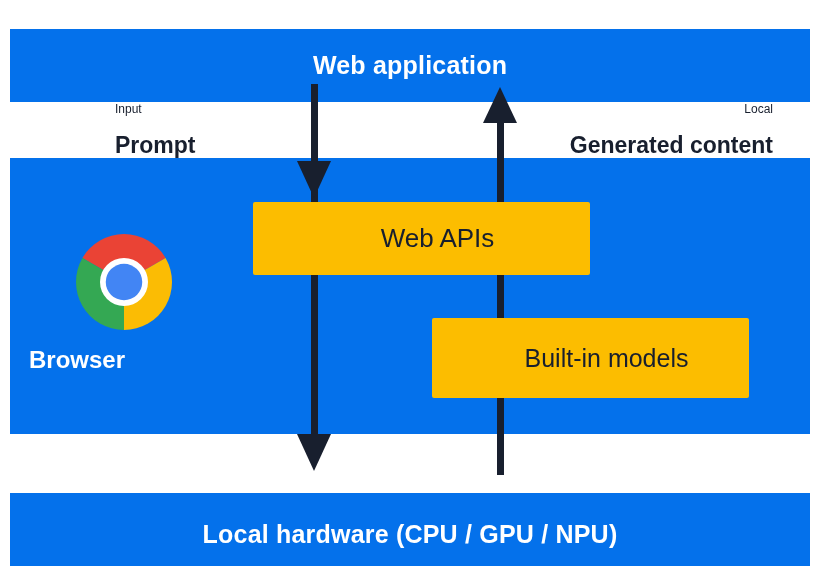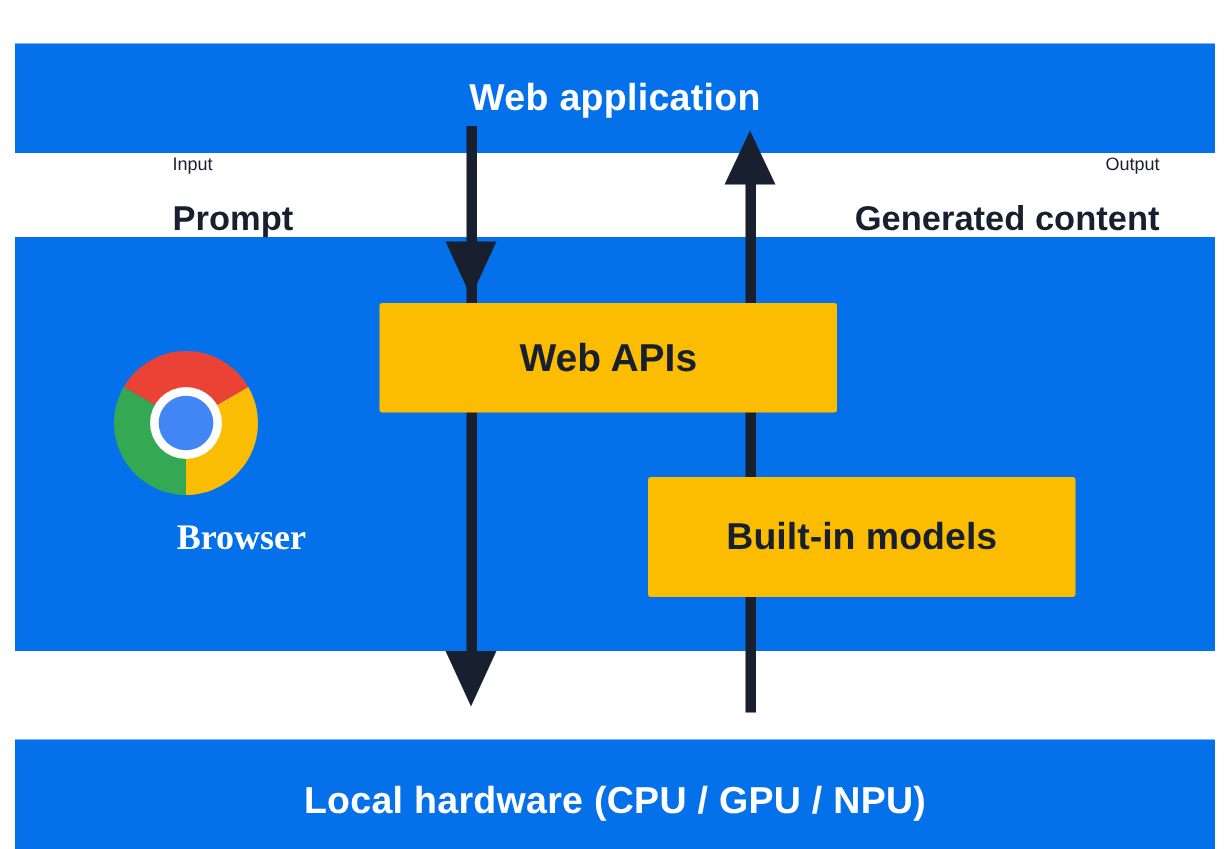--- a/index.html
+++ b/index.html
@@ -45,49 +45,50 @@
   .arrowhead{position:absolute;width:0;height:0;z-index:2;}
   .head-down{border-left:17px solid transparent;border-right:17px solid transparent;border-top:37px solid var(--navy);}
   .head-up{border-left:17px solid transparent;border-right:17px solid transparent;border-bottom:36px solid var(--navy);}
   .head1{left:297px;top:161px;}
   .head2{left:297px;top:434px;}
   .head3{left:483px;top:87px;}
   
   .ybox{
     position:absolute;background:var(--yellow);z-index:3;
     display:flex;align-items:center;justify-content:center;
-    color:var(--navy);font-weight:700;text-align:center;
+    color:var(--navy);font-weight:400;text-align:center;
     border-radius:2px;
+    padding-left:32px;
   }
   .web-apis{left:253px;top:202px;width:305px;height:73px;font-size:26px;}
   .builtin{left:432px;top:318px;width:285px;height:80px;font-size:25px;line-height:31px;flex-direction:row;}
   
   .chrome{position:absolute;left:76px;top:234px;width:96px;height:96px;z-index:3;}
   .browser-label{
-    position:absolute;left:44px;top:346px;width:160px;z-index:3;
-    text-align:right;color:var(--white);font-weight:700;font-size:24px;font-family:Liberation Serif, serif;
+    position:absolute;left:29px;top:346px;width:160px;z-index:3;
+    text-align:left;color:var(--white);font-weight:700;font-size:24px;
   }
 </style>
 </head>
 <body>
 
 <div class="canvas">
 
   <div class="bar bar-top">
     <span class="bar-label">Web application</span>
   </div>
 
   <div class="mid-panel"></div>
 
   <div class="io-group io-input">
     <div class="io-caption">Input</div>
     <div class="io-value">Prompt</div>
   </div>
   <div class="io-group io-output">
-    <div class="io-caption">Output</div>
+    <div class="io-caption">Local</div>
     <div class="io-value">Generated content</div>
   </div>
 
   <div class="arrow-line down-line"></div>
   <div class="arrowhead head-down head1"></div>
   <div class="arrowhead head-down head2"></div>
   <div class="arrow-line up-line"></div>
   <div class="arrowhead head-up head3"></div>
 
   <div class="ybox web-apis">

